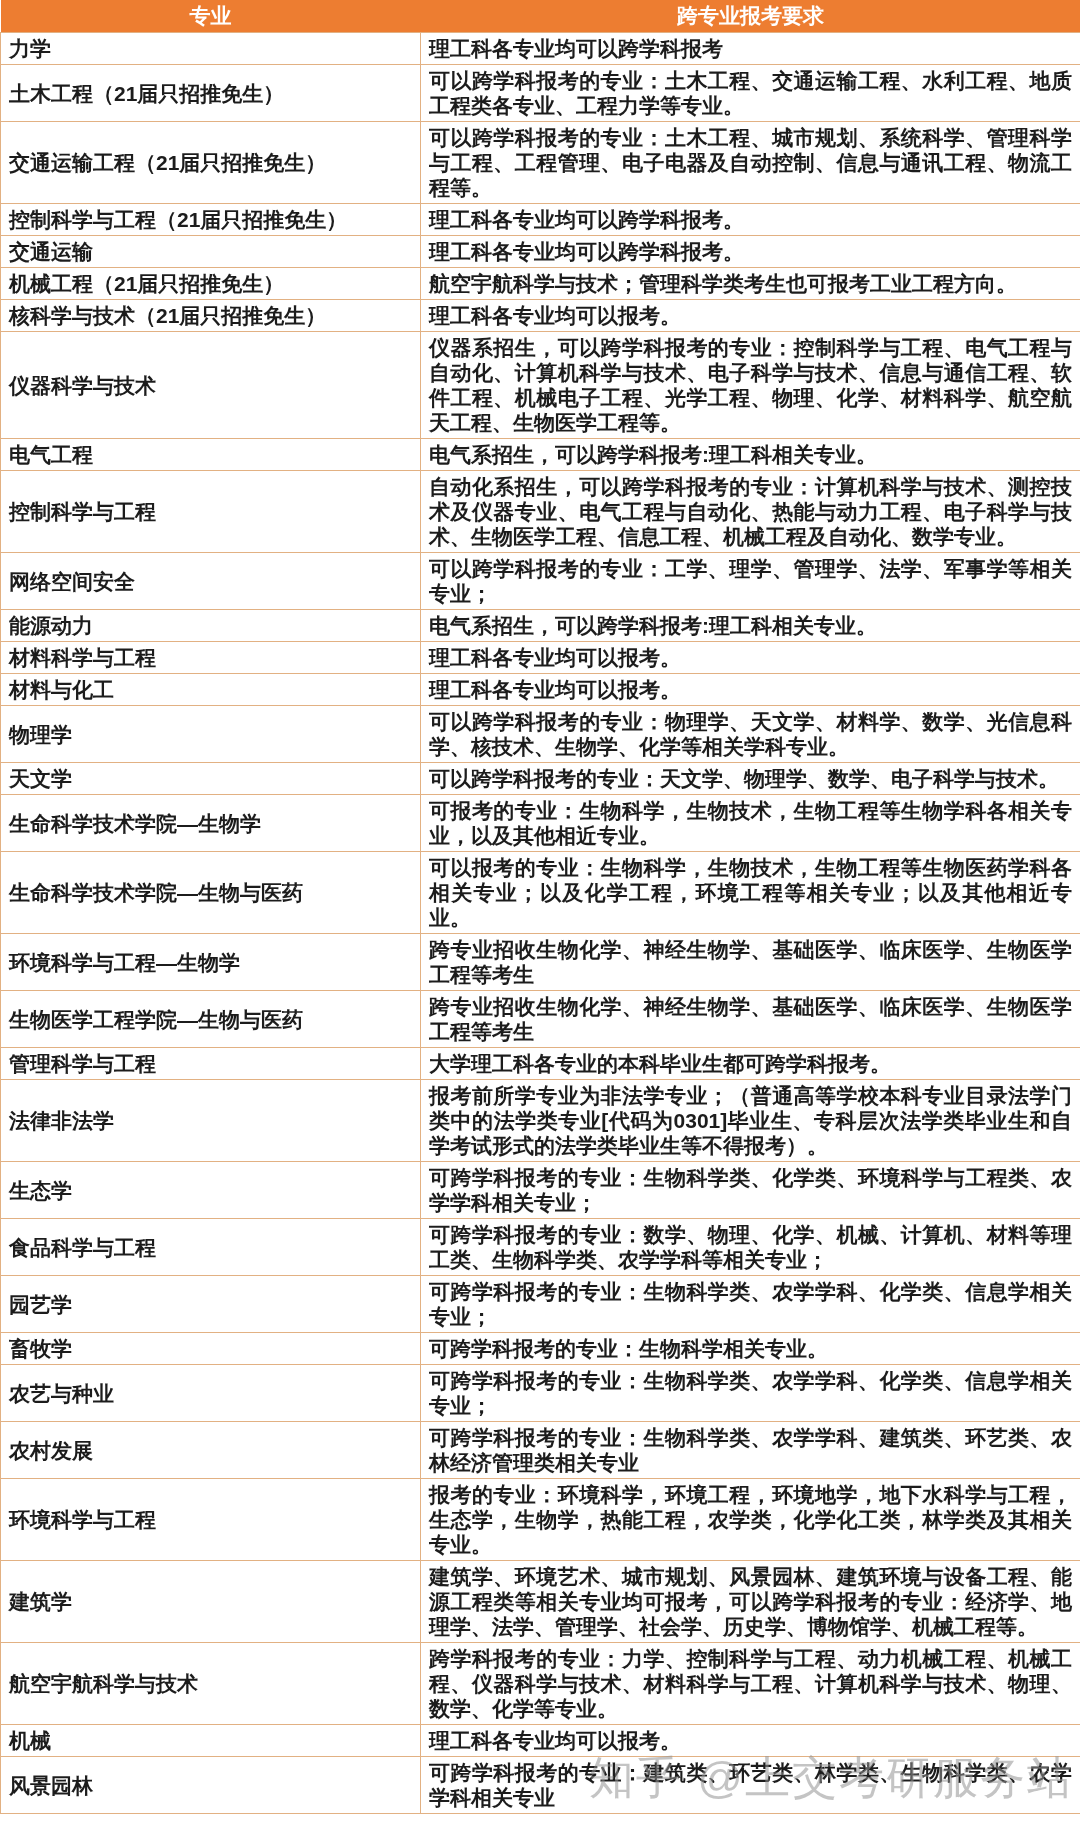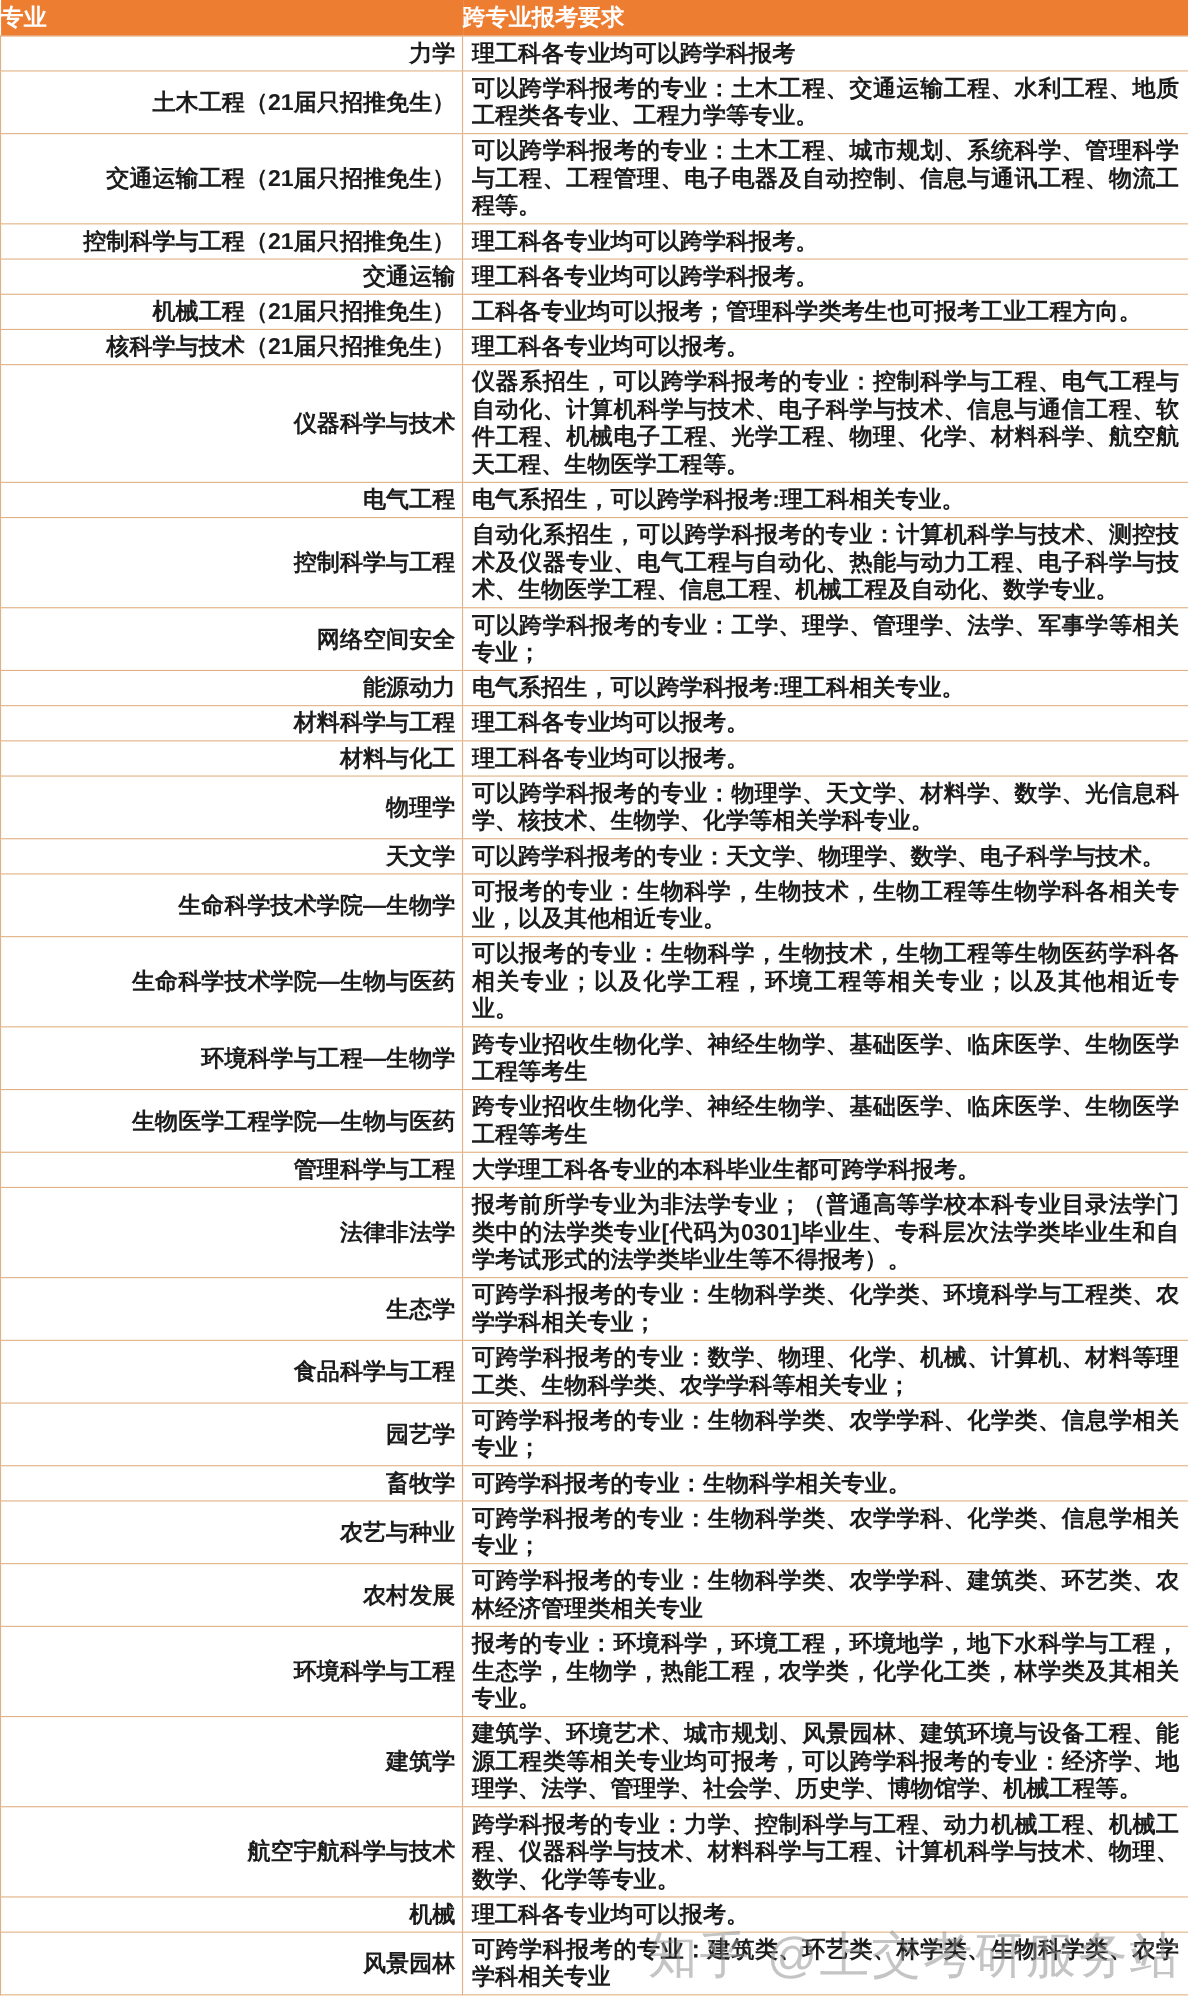--- a/index.html
+++ b/index.html
@@ -22,35 +22,35 @@
   }
   col.c-major { width: 420px; }
   col.c-req   { width: 660px; }
   table.req-table th {
     background: #ED7D31;
     color: #ffffff;
     font-size: 21px;
     font-weight: bold;
     height: 28px;
     padding: 2px 0;
-    text-align: left;
+    text-align: center;
     vertical-align: middle;
     border: none;
   }
   table.req-table td {
     border: 1px solid #E2B183;
     color: #1C1C1C;
     font-weight: bold;
     vertical-align: middle;
     font-size: 21px;
     line-height: 25px;
   }
   td.major-cell {
     padding: 3px 6px 3px 8px;
-    text-align: right;
+    text-align: left;
   }
   td.req-cell {
     padding: 3px 8px;
     text-align: justify;
   }
   .watermark {
     position: absolute;
     right: 6px;
     bottom: 18px;
     font-size: 45px;
@@ -91,21 +91,21 @@
         <tr>
           <td class="major-cell">控制科学与工程（21届只招推免生）</td>
           <td class="req-cell">理工科各专业均可以跨学科报考。</td>
         </tr>
         <tr>
           <td class="major-cell">交通运输</td>
           <td class="req-cell">理工科各专业均可以跨学科报考。</td>
         </tr>
         <tr>
           <td class="major-cell">机械工程（21届只招推免生）</td>
-          <td class="req-cell">工科各专业均可以报考；管理科学类考生也可报考工业工程方向。</td>
+          <td class="req-cell">航空宇航科学与技术；管理科学类考生也可报考工业工程方向。</td>
         </tr>
         <tr>
           <td class="major-cell">核科学与技术（21届只招推免生）</td>
           <td class="req-cell">理工科各专业均可以报考。</td>
         </tr>
         <tr>
           <td class="major-cell">仪器科学与技术</td>
           <td class="req-cell">仪器系招生，可以跨学科报考的专业：控制科学与工程、电气工程与自动化、计算机科学与技术、电子科学与技术、信息与通信工程、软件工程、机械电子工程、光学工程、物理、化学、材料科学、航空航天工程、生物医学工程等。</td>
         </tr>
         <tr>

